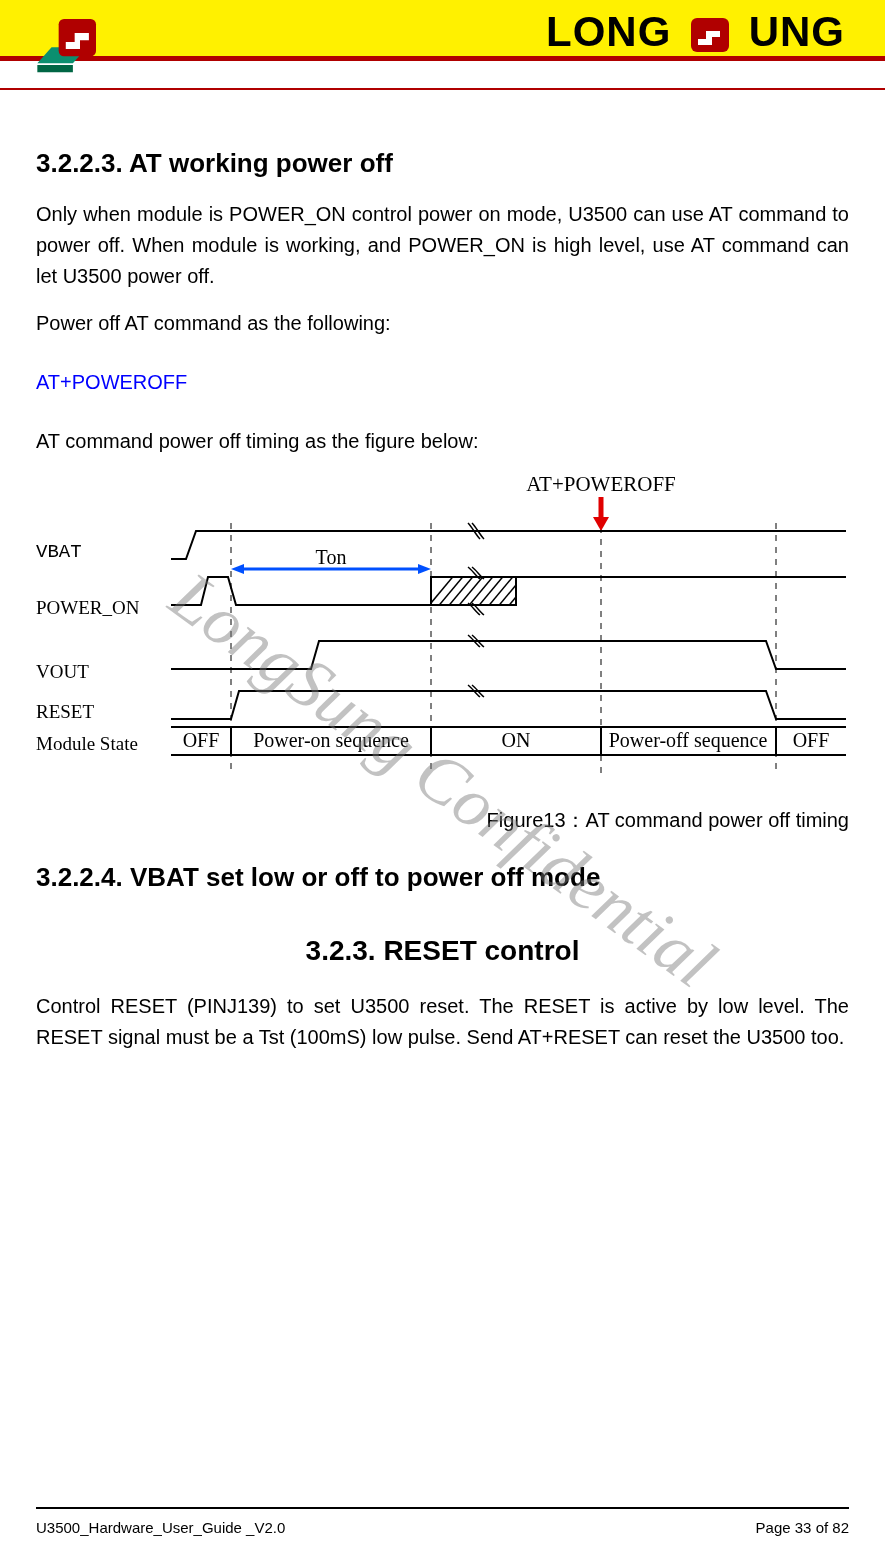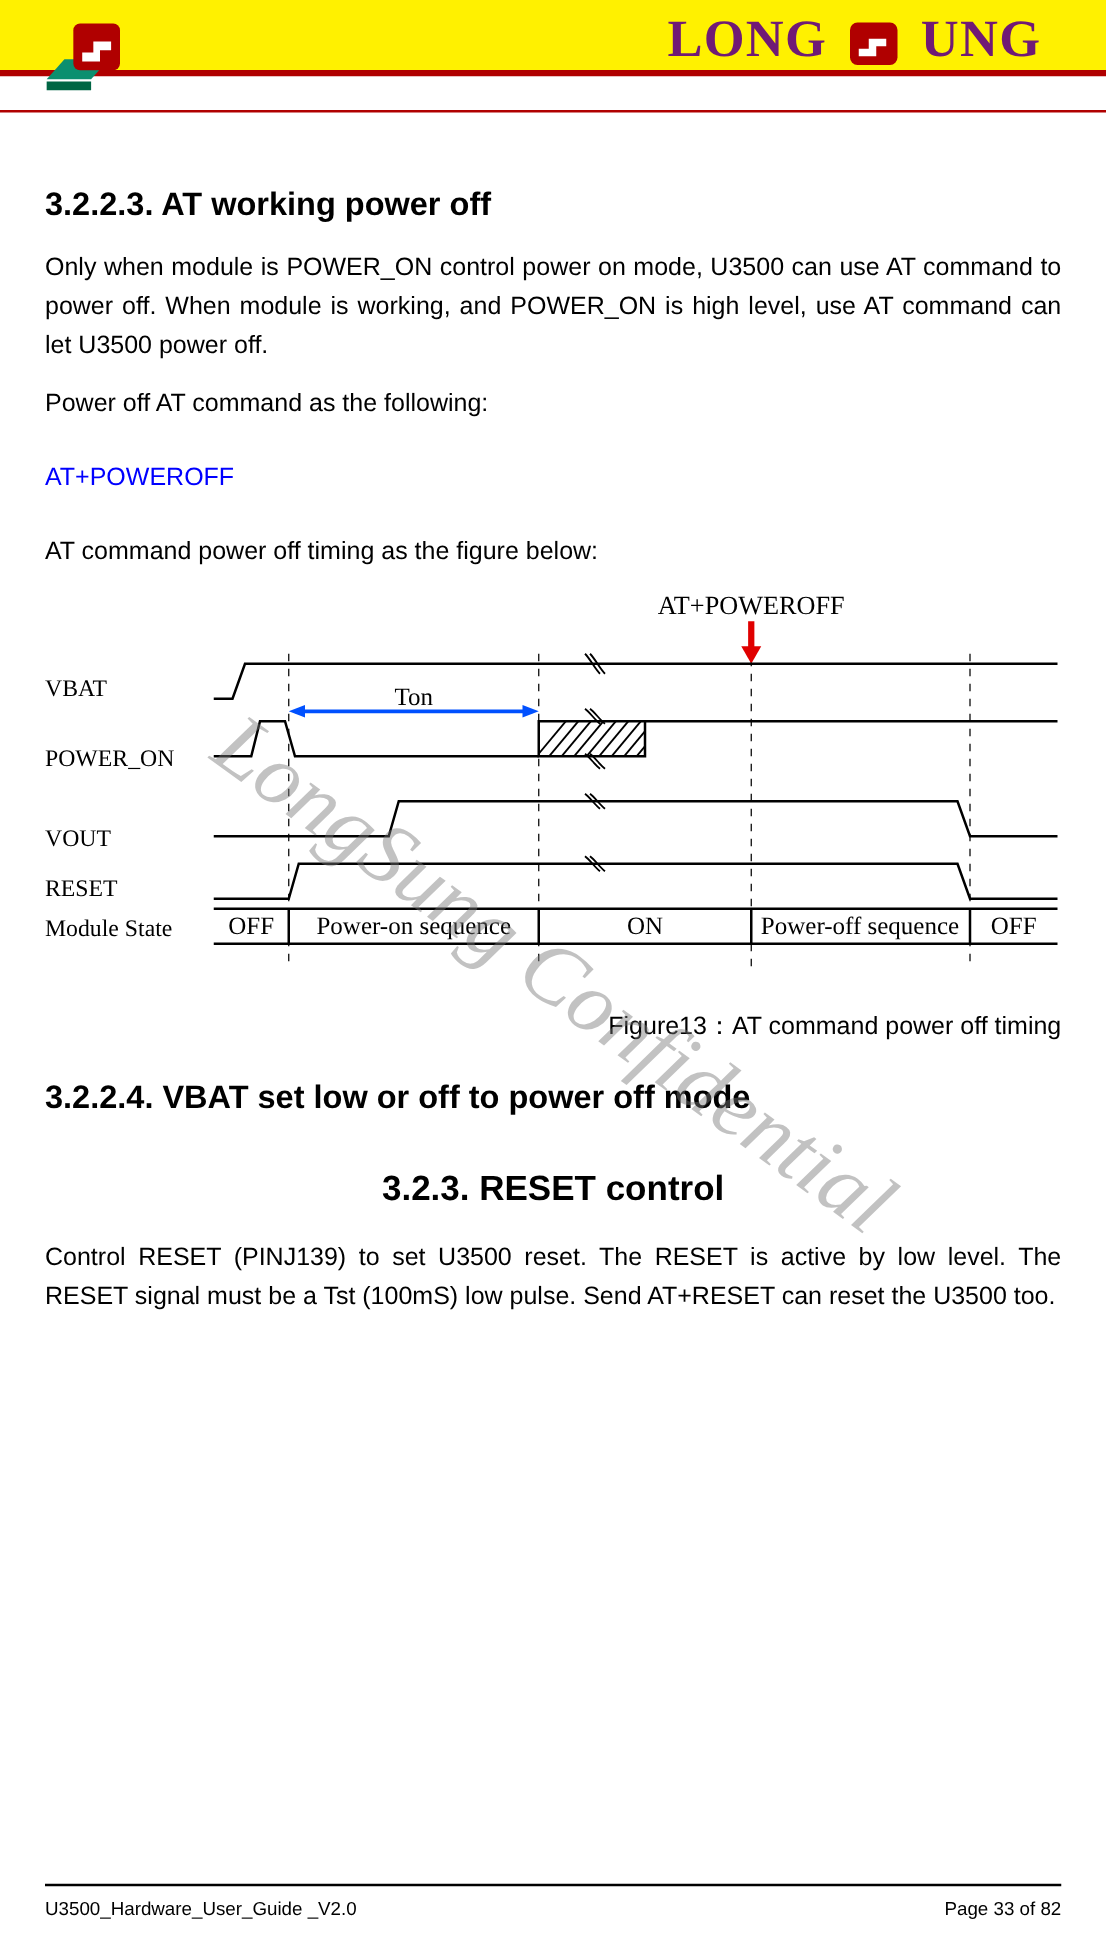--- a/index.html
+++ b/index.html
@@ -5,21 +5,21 @@
   * { box-sizing: border-box; }
   html, body { margin: 0; padding: 0; font-family: Verdana, Geneva, sans-serif; color: #000; }
   body { width: 885px; height: 1562px; position: relative; background: #fff; }
 
   
   .header { position: relative; width: 100%; height: 90px; border-bottom: 2px solid #b00000; }
   .header-yellow { position: absolute; left: 0; right: 0; top: 0; height: 56px; background: #fff100; }
   .header-yellow::after { content:""; position:absolute; left:0; right:0; bottom:-5px; height:5px; background:#b00000; }
   .logo-box { position: absolute; left: 20px; top: 10px; width: 120px; height: 80px; }
   .logo-box svg { width: 100%; height: 100%; }
-  .brand { position: absolute; right: 52px; top: 8px; font-family: Liberation Serif, serif; font-size: 42px; font-weight: 900; color: #701a75; letter-spacing: 1px; }
+  .brand { position: absolute; right: 40px; top: 8px; font-family: Liberation Sans, sans-serif; font-size: 42px; font-weight: 900; color: #000000; letter-spacing: 1px; }
   .brand svg { vertical-align: middle; margin: 0 4px; }
 
   
   .content { padding: 30px 36px 0 36px; position: relative; }
   h2 { font-size: 26px; font-weight: bold; margin: 28px 0 20px 0; font-family: Verdana, sans-serif; }
   h3 { font-size: 28px; font-weight: bold; margin: 42px 0 24px 0; font-family: Verdana, sans-serif; text-align: center;}
   p { font-size: 20px; line-height: 1.55; margin: 16px 0; text-align: justify; }
   .at-cmd { color: #0000ff; font-size: 20px; margin: 32px 0; }
   .fig-caption { text-align: right; font-size: 20px; margin: 14px 0 10px 0; }
 
@@ -64,21 +64,21 @@
 <div class="content">
 
   <h2>3.2.2.3. AT working power off</h2>
   <p>Only when module is POWER_ON control power on mode, U3500 can use AT command to power off. When module is working, and POWER_ON is high level, use AT command can let U3500 power off.</p>
   <p>Power off AT command as the following:</p>
   <div class="at-cmd">AT+POWEROFF</div>
   <p>AT command power off timing as the figure below:</p>
 
   <div class="diagram">
 
-    <div class="diag-label" style="top:68px;">VBAT</div>
+    <div class="diag-label" style="top:68px;font-family:Liberation Mono, monospace;">VBAT</div>
     <div class="diag-label" style="top:124px;text-align:center;">POWER_ON</div>
     <div class="diag-label" style="top:188px;">VOUT</div>
     <div class="diag-label" style="top:228px;">RESET</div>
     <div class="diag-label" style="top:260px;">Module State</div>
 
     <svg viewBox="0 0 813 320" preserveAspectRatio="none">
 
       <g stroke="#000" stroke-width="1" stroke-dasharray="6 6">
         <line x1="195" y1="50" x2="195" y2="300"></line>
         <line x1="395" y1="50" x2="395" y2="300"></line>

